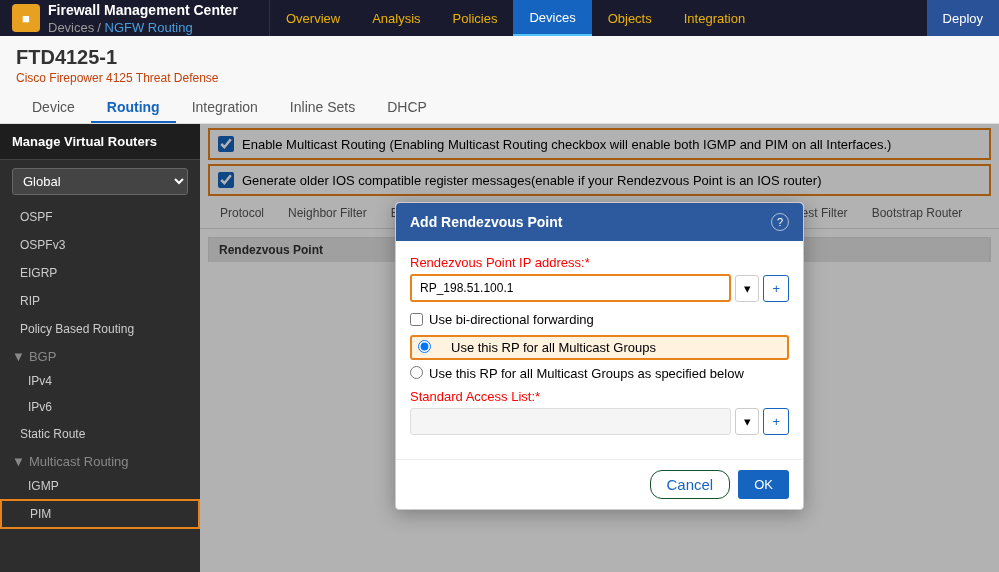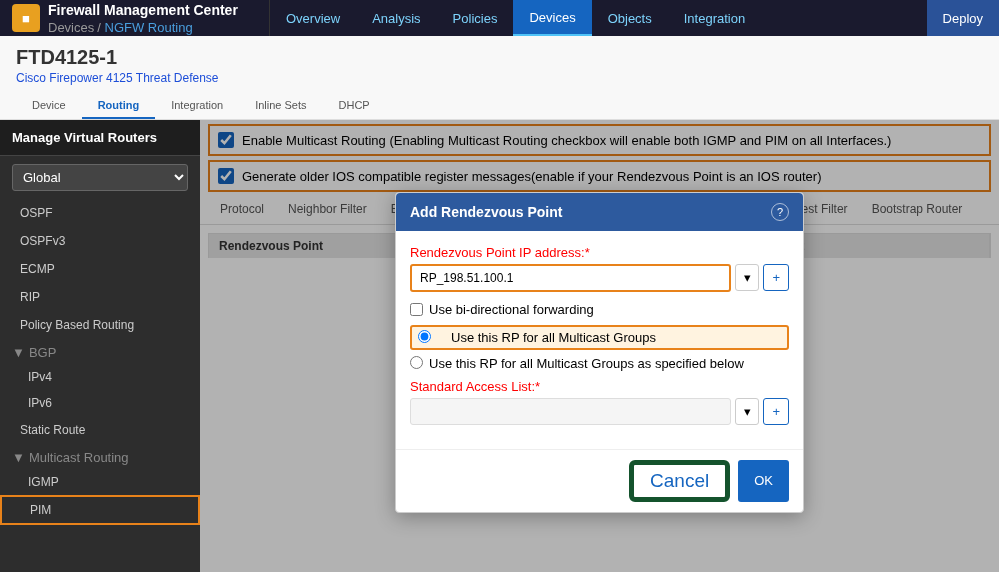--- a/index.html
+++ b/index.html
@@ -6,30 +6,30 @@
     body { width: 999px; height: 572px; overflow: hidden; background: #f5f5f5; }
 
     
     .top-nav { background: #1a1a2e; display: flex; align-items: center; height: 36px; color: #ccc; }
     .top-nav .logo-area { display: flex; align-items: center; padding: 0 12px; min-width: 270px; border-right: 1px solid #333; height: 100%; }
     .top-nav .logo-icon { width: 28px; height: 28px; background: #e8a020; border-radius: 4px; display: flex; align-items: center; justify-content: center; margin-right: 8px; color: white; font-weight: bold; font-size: 14px; }
     .top-nav .app-title { color: white; font-size: 14px; font-weight: 600; }
     .top-nav .breadcrumb { font-size: 11px; color: #999; margin-top: 2px; }
     .top-nav .breadcrumb a { color: #4a9edd; text-decoration: none; }
     .top-nav .nav-links { display: flex; align-items: center; height: 100%; flex: 1; }
-    .top-nav .nav-item { padding: 0 16px; height: 100%; display: flex; align-items: center; color: #7dd3fc; cursor: pointer; font-size: 13px; }
+    .top-nav .nav-item { padding: 0 16px; height: 100%; display: flex; align-items: center; color: #eab308; cursor: pointer; font-size: 13px; }
     .top-nav .nav-item.active { background: #1565c0; color: white; border-bottom: 2px solid #4fc3f7; }
     .top-nav .deploy-btn { margin-left: auto; padding: 0 16px; height: 100%; display: flex; align-items: center; background: #2a5298; color: white; cursor: pointer; }
 
     
     .sub-header { background: #f8f8f8; padding: 10px 16px 0 16px; border-bottom: 1px solid #ddd; }
     .device-title { font-size: 20px; font-weight: 600; color: #333; margin-bottom: 2px; }
-    .device-subtitle { font-size: 12px; color: #1d4ed8; margin-bottom: 8px; }
+    .device-subtitle { font-size: 12px; color: #c2410c; margin-bottom: 8px; }
     .tab-bar { display: flex; gap: 0; }
-    .tab-item { padding: 6px 16px; cursor: pointer; color: #555; border-bottom: 2px solid transparent; font-size: 11px; }
+    .tab-item { padding: 6px 16px; cursor: pointer; color: #555; border-bottom: 2px solid transparent; font-size: 14px; }
     .tab-item.active { color: #1565c0; border-bottom: 2px solid #1565c0; font-weight: 600; }
 
     
     .main-content { display: flex; height: calc(572px - 36px - 72px); }
 
     
     .sidebar { width: 200px; background: #2d2d2d; color: #ccc; overflow-y: auto; flex-shrink: 0; }
     .sidebar-title { padding: 10px 12px; font-size: 13px; font-weight: 600; color: white; background: #1e1e1e; border-bottom: 1px solid #444; }
     .sidebar-select { width: 176px; margin: 8px 12px; padding: 4px 6px; background: #444; color: white; border: 1px solid #666; border-radius: 3px; }
     .sidebar-item { padding: 7px 12px 7px 20px; cursor: pointer; color: #ccc; font-size: 12px; }
@@ -65,21 +65,21 @@
     .field-label span { color: red; }
     .input-row { display: flex; align-items: center; gap: 4px; margin-bottom: 10px; }
     .field-input { flex: 1; padding: 5px 8px; border: 2px solid #e8821a; border-radius: 3px; font-size: 12px; }
     .dropdown-btn { padding: 5px 8px; border: 1px solid #ccc; background: white; cursor: pointer; border-radius: 3px; }
     .add-btn { padding: 5px 8px; border: 1px solid #1565c0; background: white; color: #1565c0; cursor: pointer; border-radius: 3px; }
     .checkbox-line { display: flex; align-items: center; gap: 6px; margin-bottom: 8px; font-size: 12px; }
     .radio-line { display: flex; align-items: flex-start; gap: 6px; margin-bottom: 6px; font-size: 12px; }
     .radio-highlighted { background: #fff3e0; border: 2px solid #e8821a; border-radius: 3px; padding: 3px 6px; gap: 20px; }
     .field-input-disabled { flex: 1; padding: 5px 8px; border: 1px solid #ddd; border-radius: 3px; font-size: 13px; background: #f5f5f5; color: #999; }
     .modal-footer { padding: 10px 14px; display: flex; justify-content: flex-end; gap: 8px; border-top: 1px solid #eee; }
-    .btn-cancel { padding: 5px 16px; border: 5px solid #14532d; background: white; color: #1565c0; cursor: pointer; border-radius: 6px; font-size: 19px; }
+    .btn-cancel { padding: 5px 16px; border: 1px solid #14532d; background: white; color: #1565c0; cursor: pointer; border-radius: 12px; font-size: 15px; }
     .btn-ok { padding: 5px 16px; border: none; background: #1565c0; color: white; cursor: pointer; border-radius: 3px; font-size: 13px; }
   </style>
 </head>
 <body>
 
 <div class="top-nav">
   <div class="logo-area">
     <div class="logo-icon">
       <span>■</span>
     </div>
@@ -118,21 +118,21 @@
 <div class="main-content">
 
   <div class="sidebar">
     <div class="sidebar-title">Manage Virtual Routers</div>
     <select class="sidebar-select">
       <option>Global</option>
     </select>
 
     <div class="sidebar-item">OSPF</div>
     <div class="sidebar-item">OSPFv3</div>
-    <div class="sidebar-item">ECMP</div>
+    <div class="sidebar-item">EIGRP</div>
     <div class="sidebar-item">RIP</div>
     <div class="sidebar-item">Policy Based Routing</div>
 
     <div class="sidebar-section">
       <span class="arrow">▼</span>
       <span>BGP</span>
     </div>
     <div class="sidebar-sub">IPv4</div>
     <div class="sidebar-sub">IPv6</div>
 

